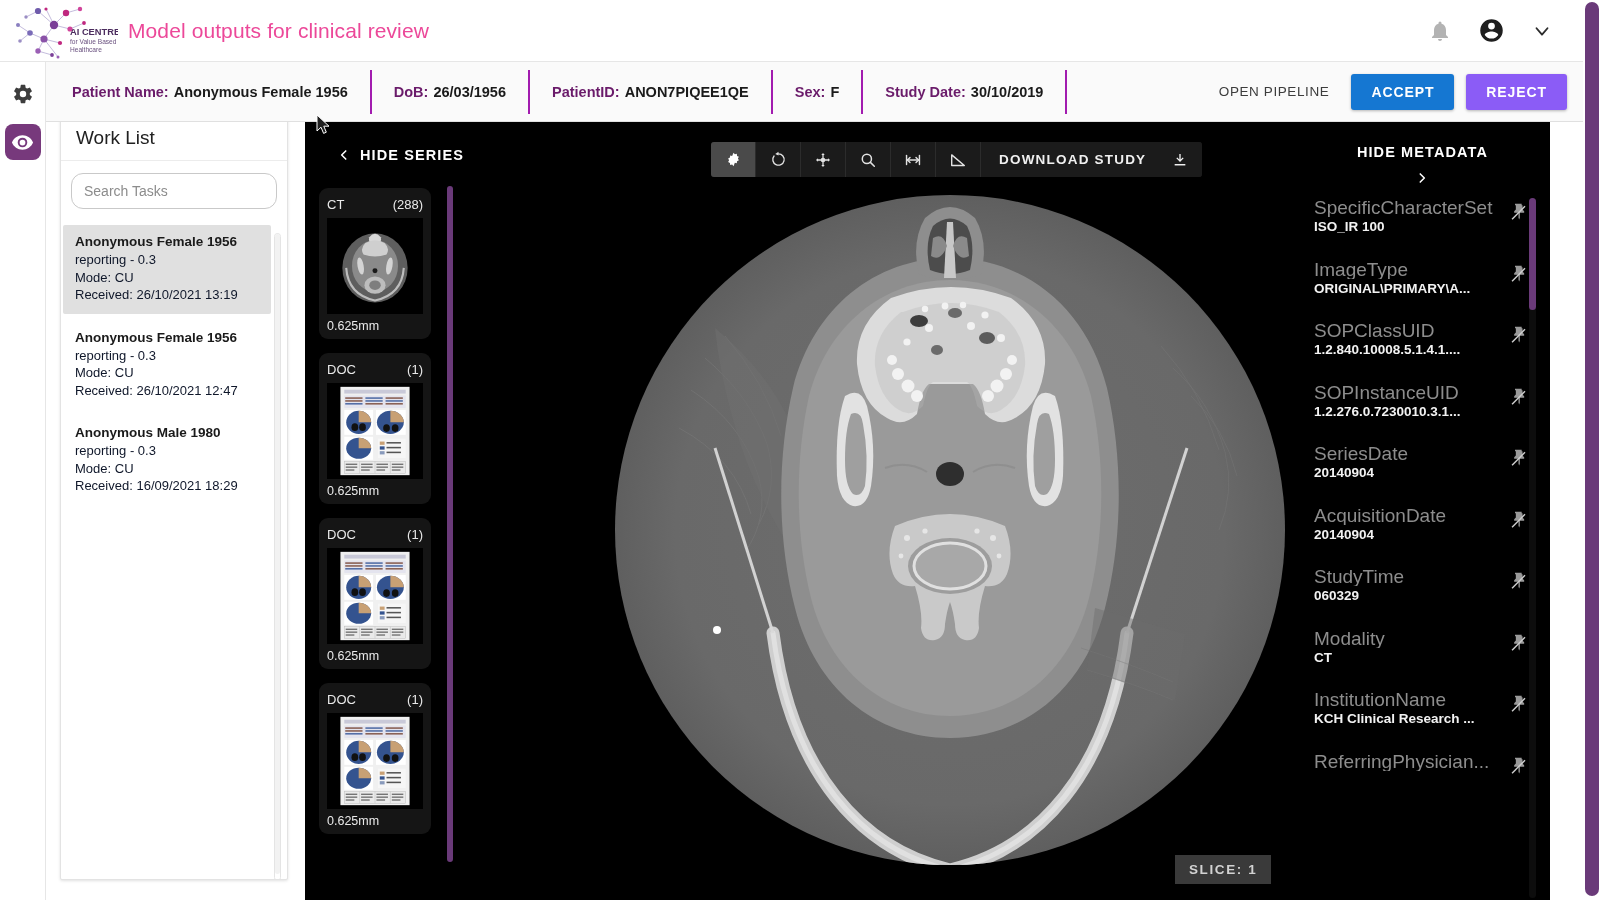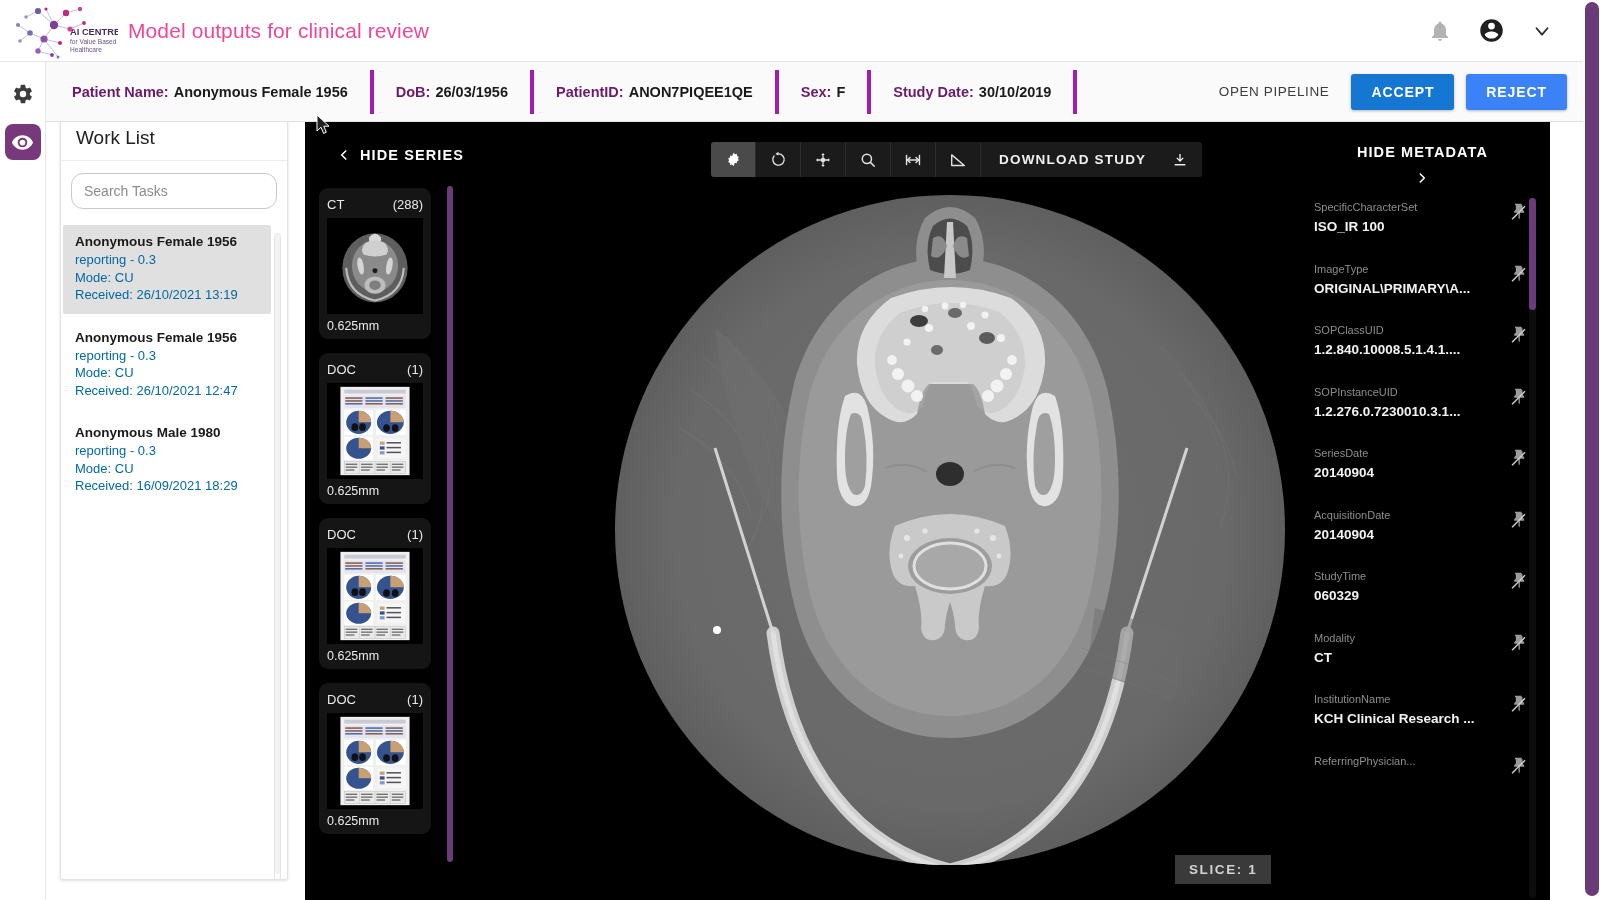--- a/index.html
+++ b/index.html
@@ -43,21 +43,21 @@
     position: absolute; top: 62px; left: 46px;
     width: 1537px; height: 60px;
     background: #fafafa;
     border-bottom: 1px solid #e0e0e0;
     display: flex; align-items: center;
     z-index: 25;
   }
   .pat-field {
     height: 44px; display: flex; align-items: center;
     padding: 0 22px;
-    border-right: 4px solid #a21caf;
+    border-right: 2px solid #a21caf;
     font-size: 14.5px; white-space: nowrap;
   }
   .pat-field:first-child { padding-left: 26px; }
   .pat-label { color: #6a1b6a; font-weight: bold; }
   .pat-value { color: #1a1a1a; font-weight: bold; margin-left: 5px; }
   .pat-actions {
     margin-left: auto; display: flex; align-items: center;
     gap: 12px; padding-right: 16px;
   }
   .link-btn {
@@ -65,21 +65,21 @@
     font-weight: 500; background: none; border: none;
     cursor: pointer; padding: 8px 10px;
   }
   .btn-accept, .btn-reject {
     color: #fff; border: none; cursor: pointer;
     font-size: 14px; font-weight: bold; letter-spacing: .9px;
     padding: 10px 20px; border-radius: 3px;
     box-shadow: 0 1px 3px rgba(0,0,0,.28);
   }
   .btn-accept { background: #1577d2; }
-  .btn-reject { background: #3b82f6; }
+  .btn-reject { background: #8b5cf6; }
 
   
   .rail {
     position: absolute; top: 62px; left: 0;
     width: 46px; height: 838px;
     background: #ffffff;
     border-right: 1px solid #e6e6e6;
     display: flex; flex-direction: column; align-items: center;
     padding-top: 14px; gap: 12px;
     z-index: 26;
@@ -121,21 +121,21 @@
     margin-top: 16px; padding: 0 1px 0 12px;
     overflow: hidden; position: relative; flex: 1;
   }
   .wl-item {
     padding: 8px 10px 10px 2px;
     cursor: pointer; border-radius: 2px;
     margin-bottom: 7px;
   }
   .wl-item.selected { background: #e0e0e0; padding-left: 12px; margin-left: -10px; width: 208px; }
   .wl-name { font-size: 13.5px; color: #1a1a1a; font-weight: bold; line-height: 18px; }
-  .wl-sub { font-size: 13px; color: #0369a1; line-height: 17.5px; }
+  .wl-sub { font-size: 13px; color: #0f172a; line-height: 17.5px; }
   .wl-scroll-track {
     position: absolute; top: 8px; right: 6px;
     width: 7px; height: 648px;
     background: #fff; border: 1px solid #e4e4e4; border-radius: 5px;
   }
   .wl-scroll-thumb {
     position: absolute; top: 0; left: 0;
     width: 5px; height: 640px; background: #f2f2f2;
     border-radius: 5px;
   }
@@ -221,21 +221,21 @@
   .meta-panel {
     position: absolute; right: 18px; top: 76px;
     width: 218px; height: 702px; overflow: hidden;
   }
   .meta-row {
     display: flex; align-items: flex-start;
     margin-bottom: 23.5px;
   }
   .meta-text { flex: 1; min-width: 0; }
   .meta-key {
-    color: #8d8d8d; font-size: 11px; line-height: 19px;
+    color: #8d8d8d; font-size: 19px; line-height: 19px;
     white-space: nowrap; overflow: hidden; text-overflow: ellipsis;
   }
   .meta-val {
     color: #f2f2f2; font-size: 13.5px; line-height: 19px; font-weight: bold;
     white-space: nowrap; overflow: hidden; text-overflow: ellipsis;
   }
   .pin-icon { flex: 0 0 auto; width: 22px; margin-left: 8px; padding-top: 4px; cursor: pointer; }
   .meta-scroll-track {
     position: absolute; right: 14px; top: 76px;
     width: 7px; height: 700px; background: #0d0d0d; border-radius: 4px;

